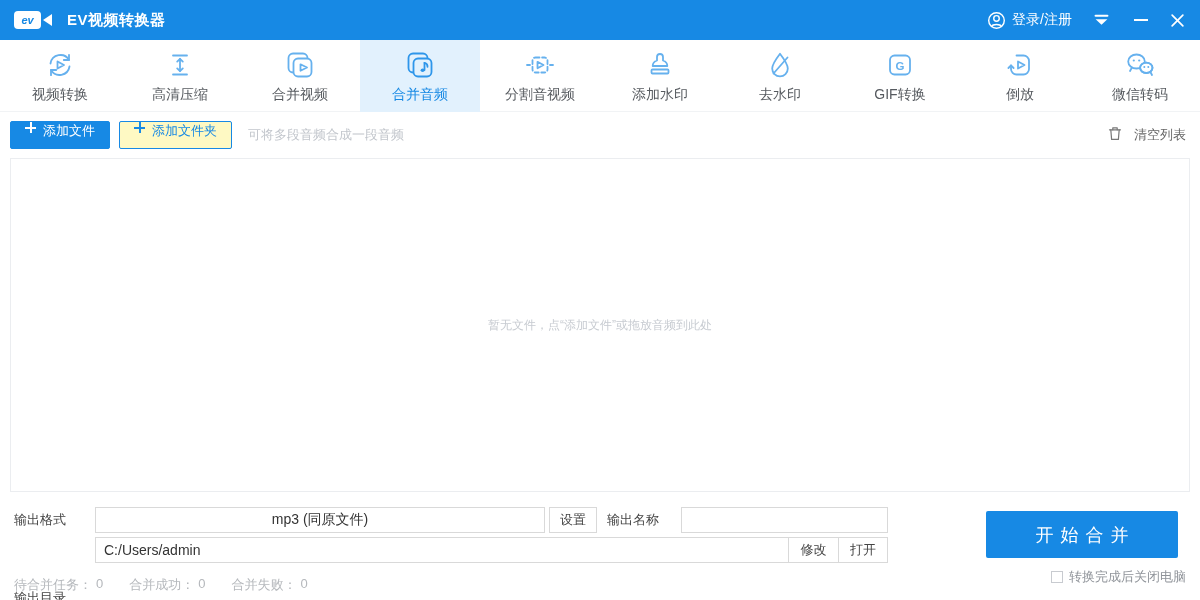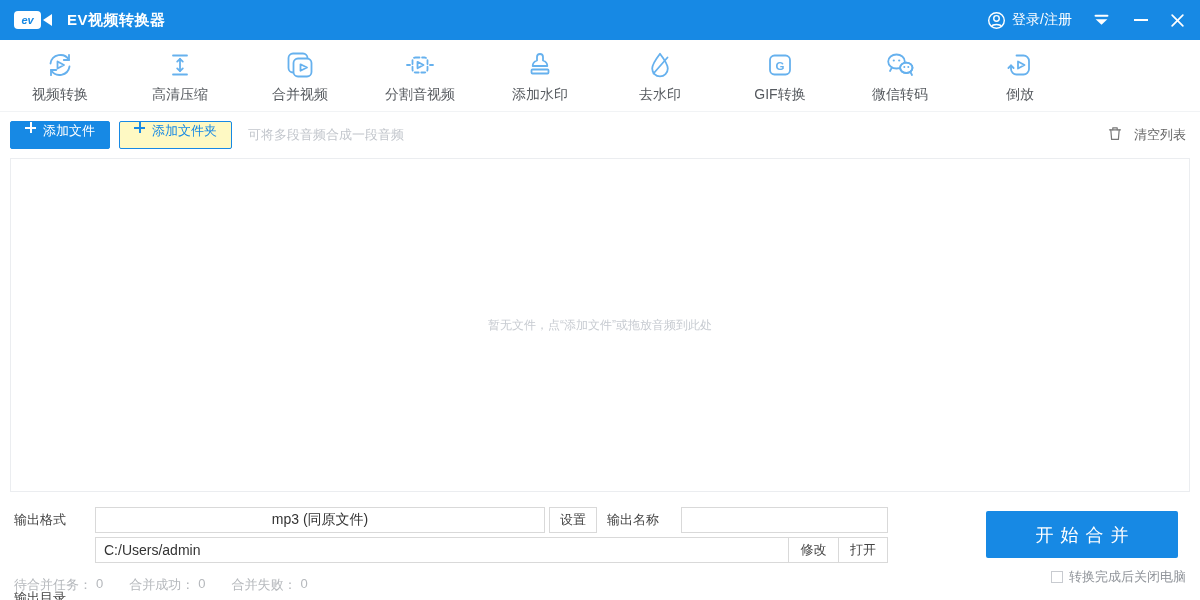--- a/index.html
+++ b/index.html
@@ -156,20 +156,30 @@
 
     <div class="tab">
       <svg width="32" height="32" viewBox="0 0 32 32" fill="none" stroke-width="1.8" stroke-linecap="round" stroke-linejoin="round">
         <rect x="4.5" y="4.5" width="19" height="19" rx="4.5"></rect>
         <rect class="cover" x="9.5" y="9.5" width="18" height="18" rx="4.5"></rect>
         <path d="M16.5 15.3 L23 18.5 L16.5 21.7 Z"></path>
       </svg>
       <div class="tab-label">合并视频</div>
     </div>
 
+    <div class="tab active">
+      <svg width="32" height="32" viewBox="0 0 32 32" fill="none" stroke-width="1.8" stroke-linecap="round" stroke-linejoin="round">
+        <rect x="4.5" y="4.5" width="19" height="19" rx="4.5"></rect>
+        <rect class="cover" x="9.5" y="9.5" width="18" height="18" rx="4.5"></rect>
+        <path d="M20.5 13.8 V21"></path>
+        <path d="M20.5 13.8 c2.5 .7 3.2 2 3 4"></path>
+        <ellipse class="fillpart" cx="18.6" cy="21.3" rx="2" ry="1.7"></ellipse>
+      </svg>
+      <div class="tab-label">合并音频</div>
+    </div>
 
     <div class="tab">
       <svg width="32" height="32" viewBox="0 0 32 32" fill="none" stroke-width="1.8" stroke-linecap="round" stroke-linejoin="round">
         <line x1="3" y1="16" x2="6" y2="16"></line>
         <line x1="26" y1="16" x2="29" y2="16"></line>
         <rect x="8.5" y="8.5" width="15" height="15" rx="3" stroke-dasharray="4 2.6"></rect>
         <path d="M13.5 12.8 L19.5 16 L13.5 19.2 Z"></path>
       </svg>
       <div class="tab-label">分割音视频</div>
     </div>
@@ -189,46 +199,46 @@
       </svg>
       <div class="tab-label">去水印</div>
     </div>
 
     <div class="tab">
       <svg width="32" height="32" viewBox="0 0 32 32" fill="none" stroke-width="1.8" stroke-linecap="round" stroke-linejoin="round">
         <rect x="6" y="6.5" width="20" height="19" rx="4.5"></rect>
         <text class="fillpart" x="16" y="20.5" text-anchor="middle" font-size="11.5" font-weight="700" font-family="Liberation Sans, sans-serif">G</text>
       </svg>
       <div class="tab-label">GIF转换</div>
+    </div>
+
+    <div class="tab">
+      <svg width="32" height="32" viewBox="0 0 32 32" fill="none" stroke-width="1.8" stroke-linecap="round" stroke-linejoin="round">
+        <path d="M12.5 6.5 h7 a5.5 5.5 0 0 1 5.5 5.5 v8 a5.5 5.5 0 0 1 -5.5 5.5 h-7 a5.5 5.5 0 0 1 -5.5 -5.5 v-3.6"></path>
+        <polyline points="4.4,19 7,16.4 9.6,19"></polyline>
+        <path d="M14 12.5 L20.5 16 L14 19.5 Z"></path>
+      </svg>
+      <div class="tab-label">倒放</div>
     </div>
 
     <div class="tab">
       <svg width="32" height="32" viewBox="0 0 32 32" fill="none" stroke-width="1.8" stroke-linecap="round" stroke-linejoin="round">
         <ellipse cx="12.5" cy="12.5" rx="8.3" ry="7"></ellipse>
         <path d="M7.8 18.8 L6 22"></path>
         <circle class="fillpart" cx="9.8" cy="11.5" r="1.1"></circle>
         <circle class="fillpart" cx="15.2" cy="11.5" r="1.1"></circle>
         <ellipse class="cover" cx="22.3" cy="18.8" rx="6.2" ry="5.2"></ellipse>
         <ellipse cx="22.3" cy="18.8" rx="6.2" ry="5.2"></ellipse>
         <path d="M26.5 23.2 L28 26"></path>
         <circle class="fillpart" cx="20.3" cy="18" r="1"></circle>
         <circle class="fillpart" cx="24.3" cy="18" r="1"></circle>
       </svg>
       <div class="tab-label">微信转码</div>
     </div>
 
-    <div class="tab">
-      <svg width="32" height="32" viewBox="0 0 32 32" fill="none" stroke-width="1.8" stroke-linecap="round" stroke-linejoin="round">
-        <path d="M12.5 6.5 h7 a5.5 5.5 0 0 1 5.5 5.5 v8 a5.5 5.5 0 0 1 -5.5 5.5 h-7 a5.5 5.5 0 0 1 -5.5 -5.5 v-3.6"></path>
-        <polyline points="4.4,19 7,16.4 9.6,19"></polyline>
-        <path d="M14 12.5 L20.5 16 L14 19.5 Z"></path>
-      </svg>
-      <div class="tab-label">倒放</div>
-    </div>
-
   </div>
 
   <div class="actionrow">
     <div class="btn-add btn-add-file">
       <span class="plus"></span>
       <span>添加文件</span>
     </div>
     <div class="btn-add btn-add-folder">
       <span class="plus"></span>
       <span>添加文件夹</span>

